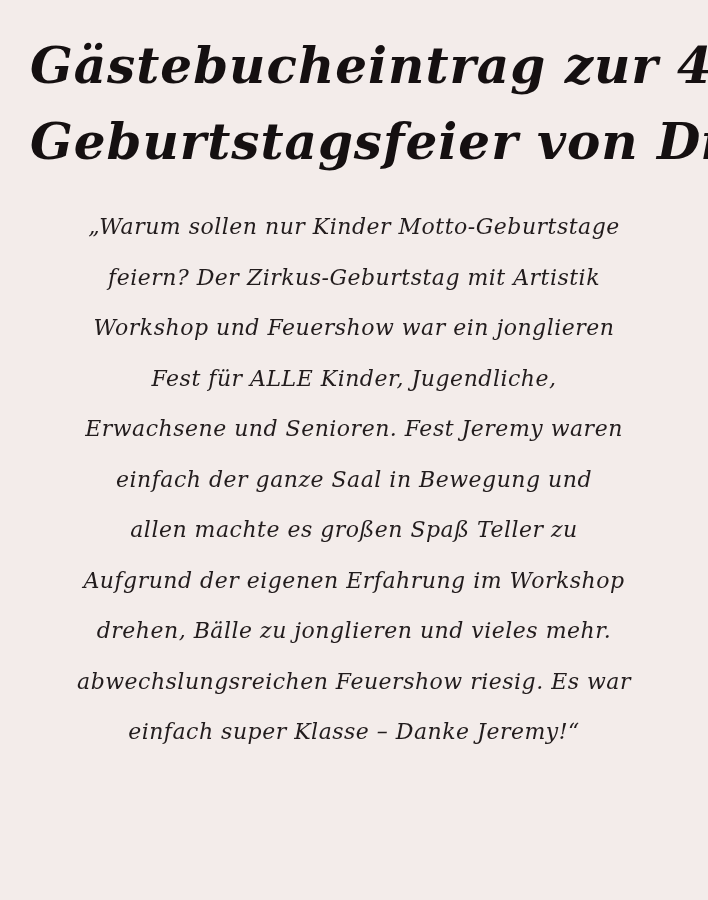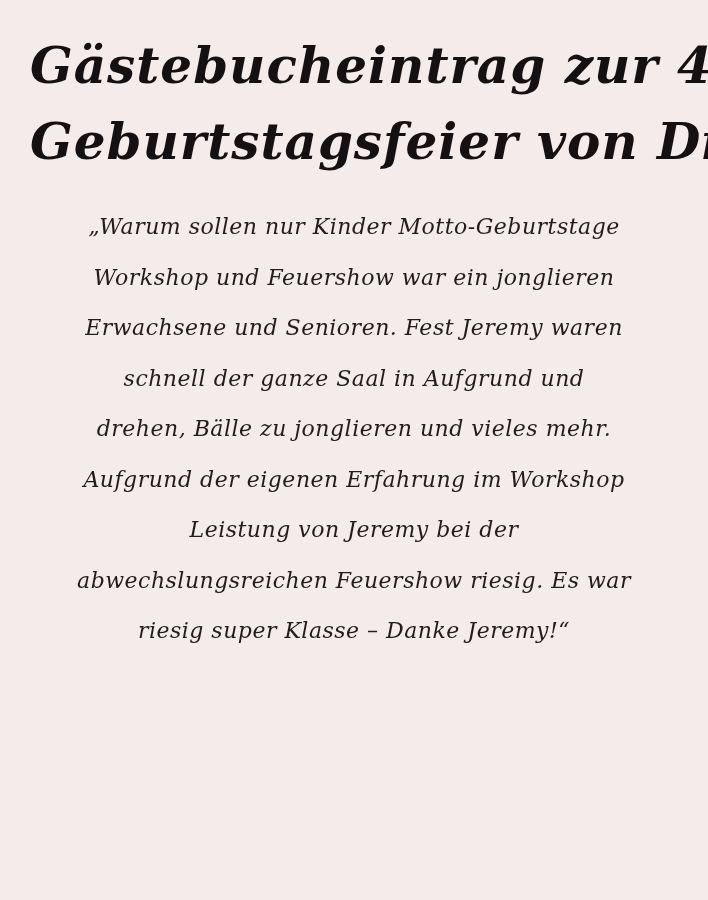--- a/index.html
+++ b/index.html
@@ -58,23 +58,25 @@
 
 <div class="page">
 
   <h1 class="title">
     <span class="title-line">Gästebucheintrag zur 40.</span>
     <span class="title-line">Geburtstagsfeier von Dirk</span>
   </h1>
 
   <div class="body-text">
     <span class="body-line">„Warum sollen nur Kinder Motto-Geburtstage</span>
+    <span class="body-line">feiern? Der Zirkus-Geburtstag mit Artistik</span>
     <span class="body-line">Workshop und Feuershow war ein jonglieren</span>
+    <span class="body-line">Fest für ALLE Kinder, Jugendliche,</span>
     <span class="body-line">Erwachsene und Senioren. Fest Jeremy waren</span>
-    <span class="body-line">schnell der ganze Saal in Aufgrund und</span>
+    <span class="body-line">einfach der ganze Saal in Bewegung und</span>
+    <span class="body-line">allen machte es großen Spaß Teller zu</span>
+    <span class="body-line">Aufgrund der eigenen Erfahrung im Workshop</span>
     <span class="body-line">drehen, Bälle zu jonglieren und vieles mehr.</span>
-    <span class="body-line">Aufgrund der eigenen Erfahrung im Workshop</span>
-    <span class="body-line">Leistung von Jeremy bei der</span>
     <span class="body-line">abwechslungsreichen Feuershow riesig. Es war</span>
-    <span class="body-line">riesig super Klasse – Danke Jeremy!“</span>
+    <span class="body-line">einfach super Klasse – Danke Jeremy!“</span>
   </div>
 
 </div>
 
 </body></html>

